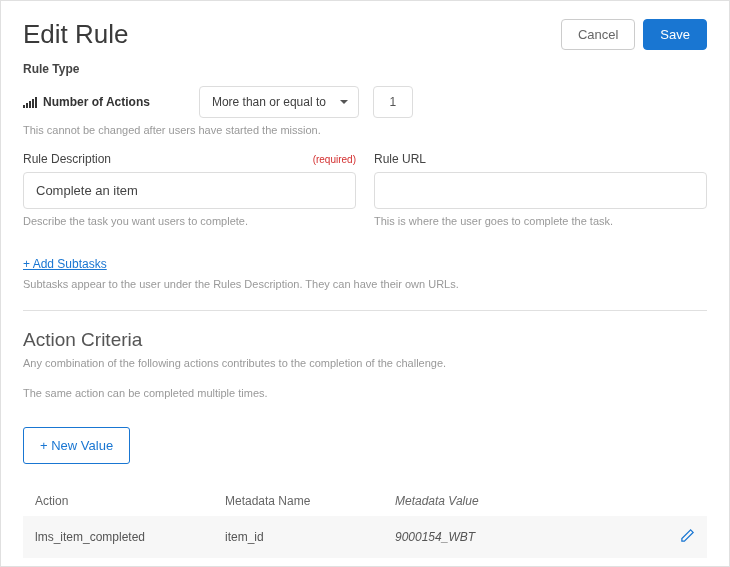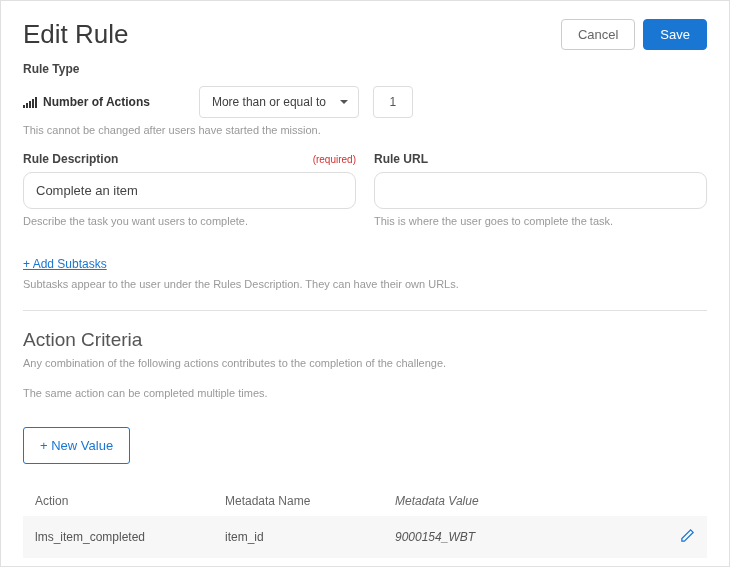--- a/index.html
+++ b/index.html
@@ -14,23 +14,23 @@
     .rule-type-row { display: flex; gap: 14px; margin-bottom: 6px; }
     .rule-type-icon { display: inline-block; margin-right: 6px; position: relative; top: 2px; }
     .rule-type-name { font-size: 12px; font-weight: 600; color: #333; display: flex; align-items: center; }
     .select-box { border: 1px solid #ddd; border-radius: 4px; padding: 8px 28px 8px 12px; font-size: 12px; color: #404040; background: #fff; position: relative; min-width: 160px; cursor: pointer; margin-left: 35px; }
     .select-box::after { content: ""; position: absolute; right: 10px; top: 50%; transform: translateY(-50%); border-left: 4px solid transparent; border-right: 4px solid transparent; border-top: 4px solid #555; }
     .num-input { border: 1px solid #ddd; border-radius: 4px; padding: 8px 10px; font-size: 12px; width: 40px; text-align: center; color: #555; }
     .help-text { font-size: 11px; color: #999; margin-top: 6px; margin-bottom: 16px; }
     .two-col { display: flex; gap: 18px; }
     .col { flex: 1; }
     .field-label-row { display: flex; justify-content: space-between; align-items: baseline; margin-bottom: 6px; }
-    .field-label { font-size: 12px; font-weight: 700; color: #444; }
+    .field-label { font-size: 12px; font-weight: 400; color: #444; }
     .required { font-size: 10px; color: #d32f2f; }
-    .text-input { width: 100%; border: 1px solid #ddd; border-radius: 9px; padding: 10px 12px; font-size: 13px; color: #444; }
+    .text-input { width: 100%; border: 1px solid #ddd; border-radius: 4px; padding: 10px 12px; font-size: 13px; color: #444; }
     .link { color: #1976d2; font-size: 12px; text-decoration: underline; cursor: pointer; display: inline-block; margin-top: 14px; }
     .divider { border: none; border-top: 1px solid #e0e0e0; margin: 20px 0 18px; }
     .section-title { font-size: 19px; font-weight: 400; color: #555; }
     .outline-btn { border: 1px solid #1976d2; color: #1976d2; background: #fff; font-size: 13px; padding: 10px 16px; border-radius: 3px; cursor: pointer; margin-top: 12px; margin-bottom: 22px; display: inline-block; }
     .table { width: 100%; }
     .thead-row { display: flex; padding: 8px 12px; }
     .tbody-row { display: flex; padding: 12px; background: #f7f7f7; align-items: center; }
     .tcell { font-size: 12px; color: #555; }
     .tcell.h { font-weight: 400; color: #666; }
     .c1 { width: 190px; }

